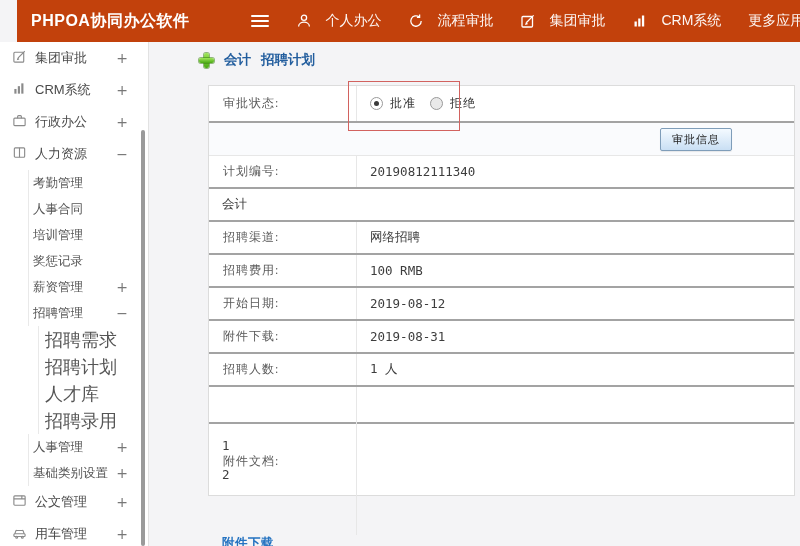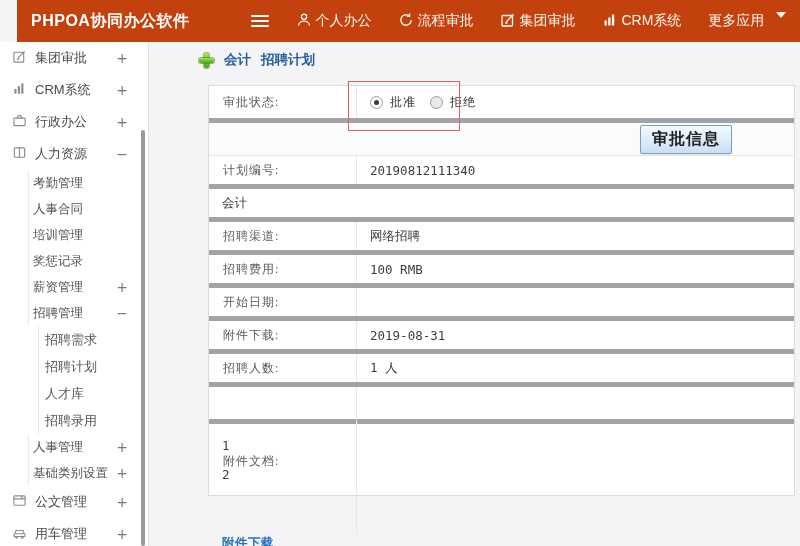--- a/index.html
+++ b/index.html
@@ -5,53 +5,53 @@
   * { margin:0; padding:0; box-sizing:border-box; }
   html,body { width:800px; height:546px; overflow:hidden; background:#f4f4f6;
     font-family:"Liberation Sans", sans-serif; position:relative; }
 
   
   .topbar { position:absolute; left:17px; top:0; width:800px; height:42px;
     background:#c2410c; display:flex; align-items:center; color:#fff; z-index:5; }
   .tb-title { margin-left:14px; font-size:16px; font-weight:bold; letter-spacing:.5px; white-space:nowrap; }
   .burger { margin-left:62px; display:flex; flex-direction:column; gap:3px; cursor:pointer; }
   .burger i { display:block; width:18px; height:2px; background:#fff; border-radius:1px; }
-  .nav-item { margin-left:27px; display:flex; align-items:flex-start; gap:3px; font-size:14px;
+  .nav-item { margin-left:27px; display:flex; align-items:center; gap:13px; font-size:14px;
     color:rgba(255,255,255,.96); cursor:pointer; white-space:nowrap; }
   .nav-item svg { display:block; }
   .caret { width:0; height:0; border-left:5px solid transparent; border-right:5px solid transparent;
     border-top:6px solid #fff; margin-left:9px; opacity:.95; }
 
   
   .sidebar { position:absolute; left:0; top:42px; width:149px; height:504px; background:#fff;
     border-right:1px solid #e2e2e2; overflow:hidden; }
   .sb-item { position:relative; display:flex; align-items:center; cursor:pointer; color:#4a4a4a; }
   .sb-l0 { height:32px; padding-left:12px; font-size:13px; gap:8px; }
   .sb-l0 svg { flex:0 0 auto; }
   .sb-l1 { height:26px; margin-left:28px; border-left:1px solid #e9e9e9; padding-left:4px;
     font-size:12.5px; color:#555; }
   .sb-l2 { height:27px; margin-left:38px; border-left:1px solid #e9e9e9; padding-left:6px;
-    font-size:13px; color:#555; }
+    font-size:18px; color:#555; }
   .expander { position:absolute; right:20px; top:50%; transform:translateY(-50%);
     font-size:14px; color:#777; font-family:"DejaVu Sans", sans-serif; }
   .sb-scrollbar { position:absolute; right:3px; top:88px; bottom:0; width:4px;
     background:#9a9a9a; border-radius:2px; }
 
   
   .breadcrumb { position:absolute; left:199px; top:51px; display:flex; align-items:center; gap:10px;
     font-family:"Liberation Serif", serif; font-size:13.5px; font-weight:bold; color:#235e9e; z-index:2; }
   .gplus { position:relative; width:15px; height:15px; }
   .gplus::before, .gplus::after { content:""; position:absolute; border-radius:2px;
     background:linear-gradient(#9fe55a,#49a912); box-shadow:0 0 0 1px rgba(60,130,20,.55); }
   .gplus::before { left:5px; top:0; width:5px; height:15px; }
   .gplus::after { left:0; top:5px; width:15px; height:5px; }
 
   .ftable { position:absolute; left:208px; top:85px; width:587px; background:#fff;
     border:1px solid #dcdcdc; z-index:1; }
-  .trow { display:flex; border-bottom:5px solid #a3a3a3; }
+  .trow { display:flex; border-bottom:2px solid #a3a3a3; }
   .trow:last-child { border-bottom:none; }
   .tlabel { width:148px; flex:0 0 148px; border-right:1px solid #e7e7e7; padding-left:14px;
     display:flex; align-items:center; font-family:"Liberation Serif", serif;
     font-size:12px; color:#5a5a5a; letter-spacing:1px; }
   .tvalue { flex:1; padding-left:13px; display:flex; align-items:center;
     font-family:"DejaVu Sans Mono", monospace; font-size:12.5px; color:#3d3d3d; }
   .r-status { height:37px; }
   .r-btn { height:33px; background:#fafbfd; justify-content:flex-end; align-items:center;
     display:flex; padding-right:62px; }
   .r-std { height:33px; }
@@ -63,21 +63,21 @@
   .radio { width:13px; height:13px; border-radius:50%; border:1px solid #9a9a9a;
     background:#e9e9e9; display:inline-block; position:relative; cursor:pointer; }
   .radio.checked { background:#fff; }
   .radio.checked::after { content:""; position:absolute; left:3px; top:3px; width:5px; height:5px;
     border-radius:50%; background:#3a3a3a; }
   .radio-label { font-family:"Liberation Serif", serif; font-size:12px; font-weight:normal;
     color:#333; margin:0 14px 0 7px; letter-spacing:1px; }
 
   .approve-btn { border:1px solid #7f9db9; background:linear-gradient(#f4faff,#c9dff4);
     border-radius:2px; padding:3px 11px; font-family:"Liberation Serif", serif;
-    font-size:16px; font-weight:bold; color:#222; letter-spacing:1px; cursor:pointer;
+    font-size:11px; font-weight:normal; color:#222; letter-spacing:1px; cursor:pointer;
     box-shadow:0 1px 1px rgba(0,0,0,.08); }
 
   .attach-link { color:#2573c1; font-weight:bold; text-decoration:none; cursor:pointer;
     font-family:"Liberation Serif", serif; font-size:12.5px; letter-spacing:.5px; }
 
   .redbox { position:absolute; left:348px; top:81px; width:112px; height:50px;
     border:1.5px solid #d2625f; z-index:4; pointer-events:none; }
 </style>
 </head>
 <body>
@@ -286,20 +286,21 @@
   <div class="trow r-std">
     <div class="tlabel">招聘渠道:</div>
     <div class="tvalue">网络招聘</div>
   </div>
   <div class="trow r-std">
     <div class="tlabel">招聘费用:</div>
     <div class="tvalue">100 RMB</div>
   </div>
   <div class="trow r-std">
     <div class="tlabel">开始日期:</div>
+    <div class="tvalue">2019-08-12</div>
   </div>
   <div class="trow r-std">
     <div class="tlabel">附件下载:</div>
     <div class="tvalue">2019-08-31</div>
   </div>
   <div class="trow r-std">
     <div class="tlabel">招聘人数:</div>
     <div class="tvalue">1 人</div>
   </div>
 

